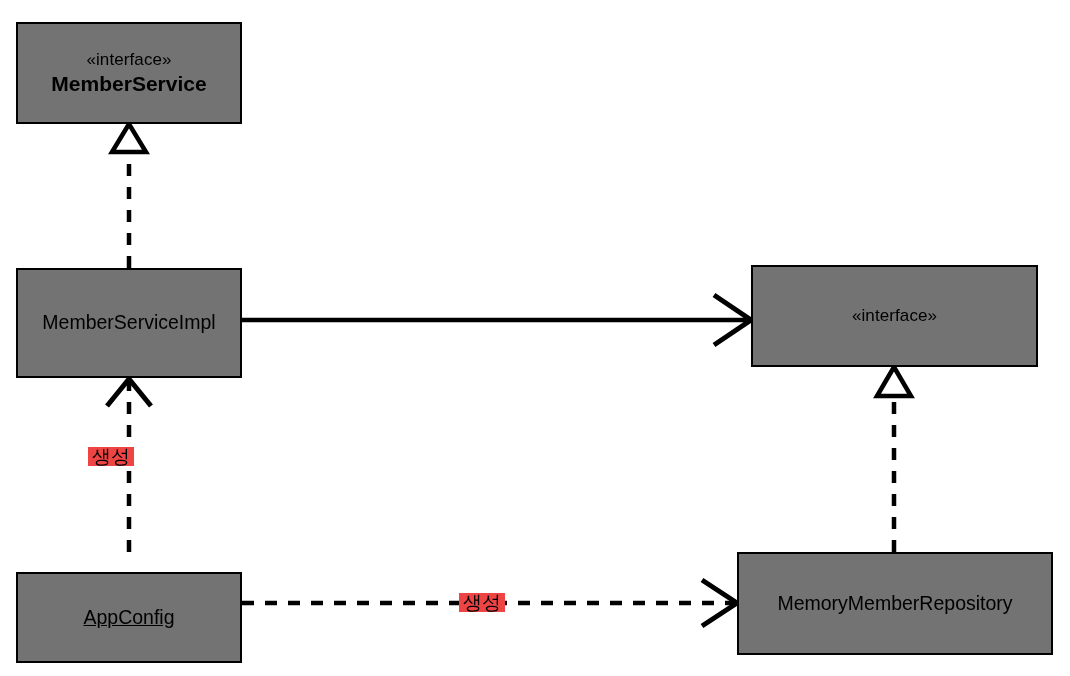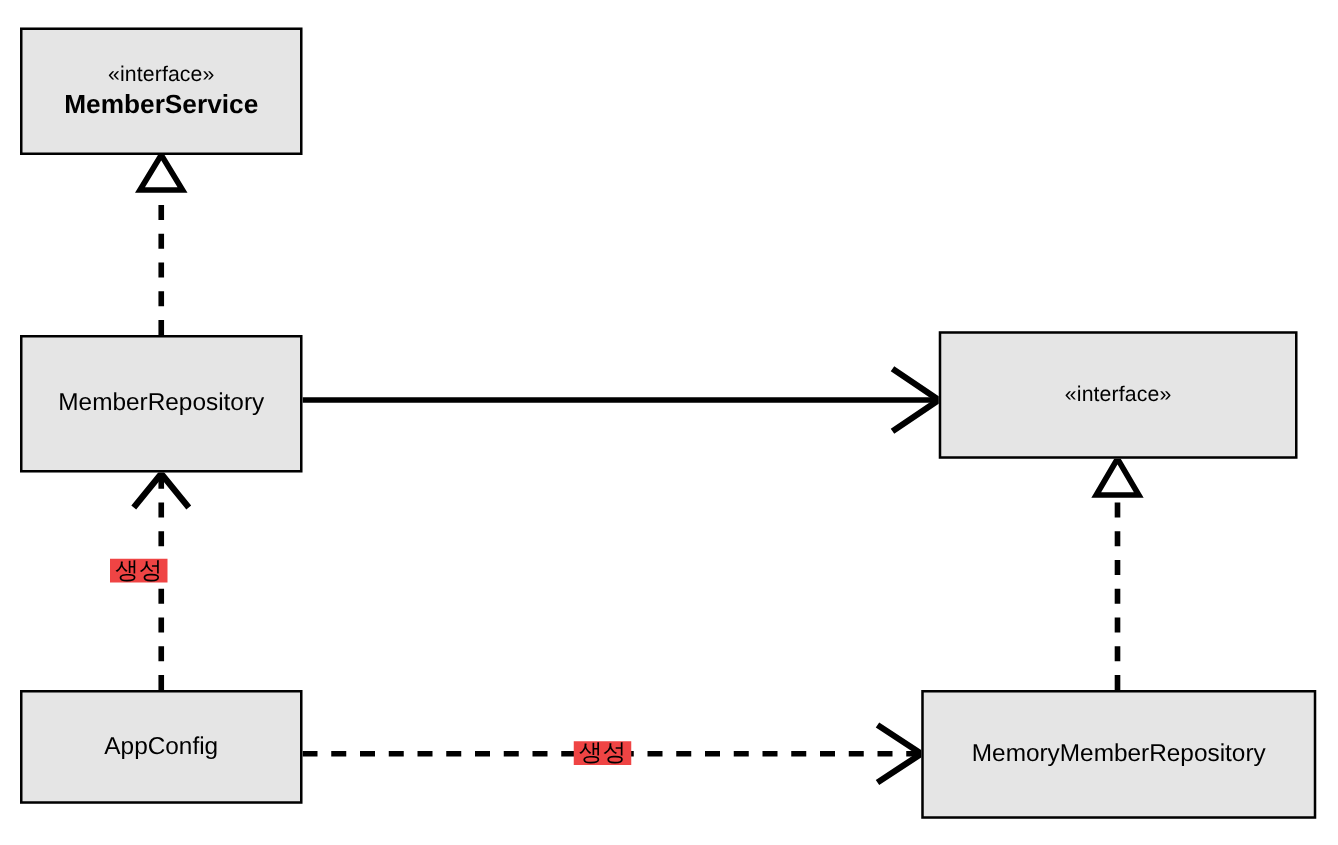--- a/index.html
+++ b/index.html
@@ -22,21 +22,21 @@
     position: absolute;
     left: 0;
     top: 0;
     width: 1070px;
     height: 676px;
   }
   .uml-class {
     position: absolute;
     box-sizing: border-box;
     border: 2.5px solid #000000;
-    background: #e5e5e5;
+    background: #737373;
     display: flex;
     flex-direction: column;
     align-items: center;
     justify-content: center;
     line-height: 1.22;
     z-index: 2;
   }
   .stereotype {
     font-size: 17px;
     font-weight: normal;
@@ -95,28 +95,28 @@
       <polyline points="702,580 737,603 702,626" fill="none" stroke="#000000" stroke-width="5" stroke-linecap="butt" stroke-linejoin="miter"></polyline>
     </g>
   </svg>
 
   <div class="uml-class" style="left:16px; top:22px; width:226px; height:102px;">
     <div class="stereotype">«interface»</div>
     <div class="class-name">MemberService</div>
   </div>
 
   <div class="uml-class" style="left:16px; top:268px; width:226px; height:110px;">
-    <div class="class-name plain">MemberRepository</div>
+    <div class="class-name plain">MemberServiceImpl</div>
   </div>
 
   <div class="uml-class" style="left:751px; top:265px; width:287px; height:102px;">
     <div class="stereotype">«interface»</div>
   </div>
 
-  <div class="uml-class" style="left:16px; top:552px; width:226px; height:91px;">
+  <div class="uml-class" style="left:16px; top:572px; width:226px; height:91px;text-decoration:underline;">
     <div class="class-name plain">AppConfig</div>
   </div>
 
   <div class="uml-class" style="left:737px; top:552px; width:316px; height:103px;">
     <div class="class-name plain">MemoryMemberRepository</div>
   </div>
 
   <div class="edge-label" style="left:88px; top:447px;">생성</div>
 
   <div class="edge-label" style="left:459px; top:593px;">생성</div>

